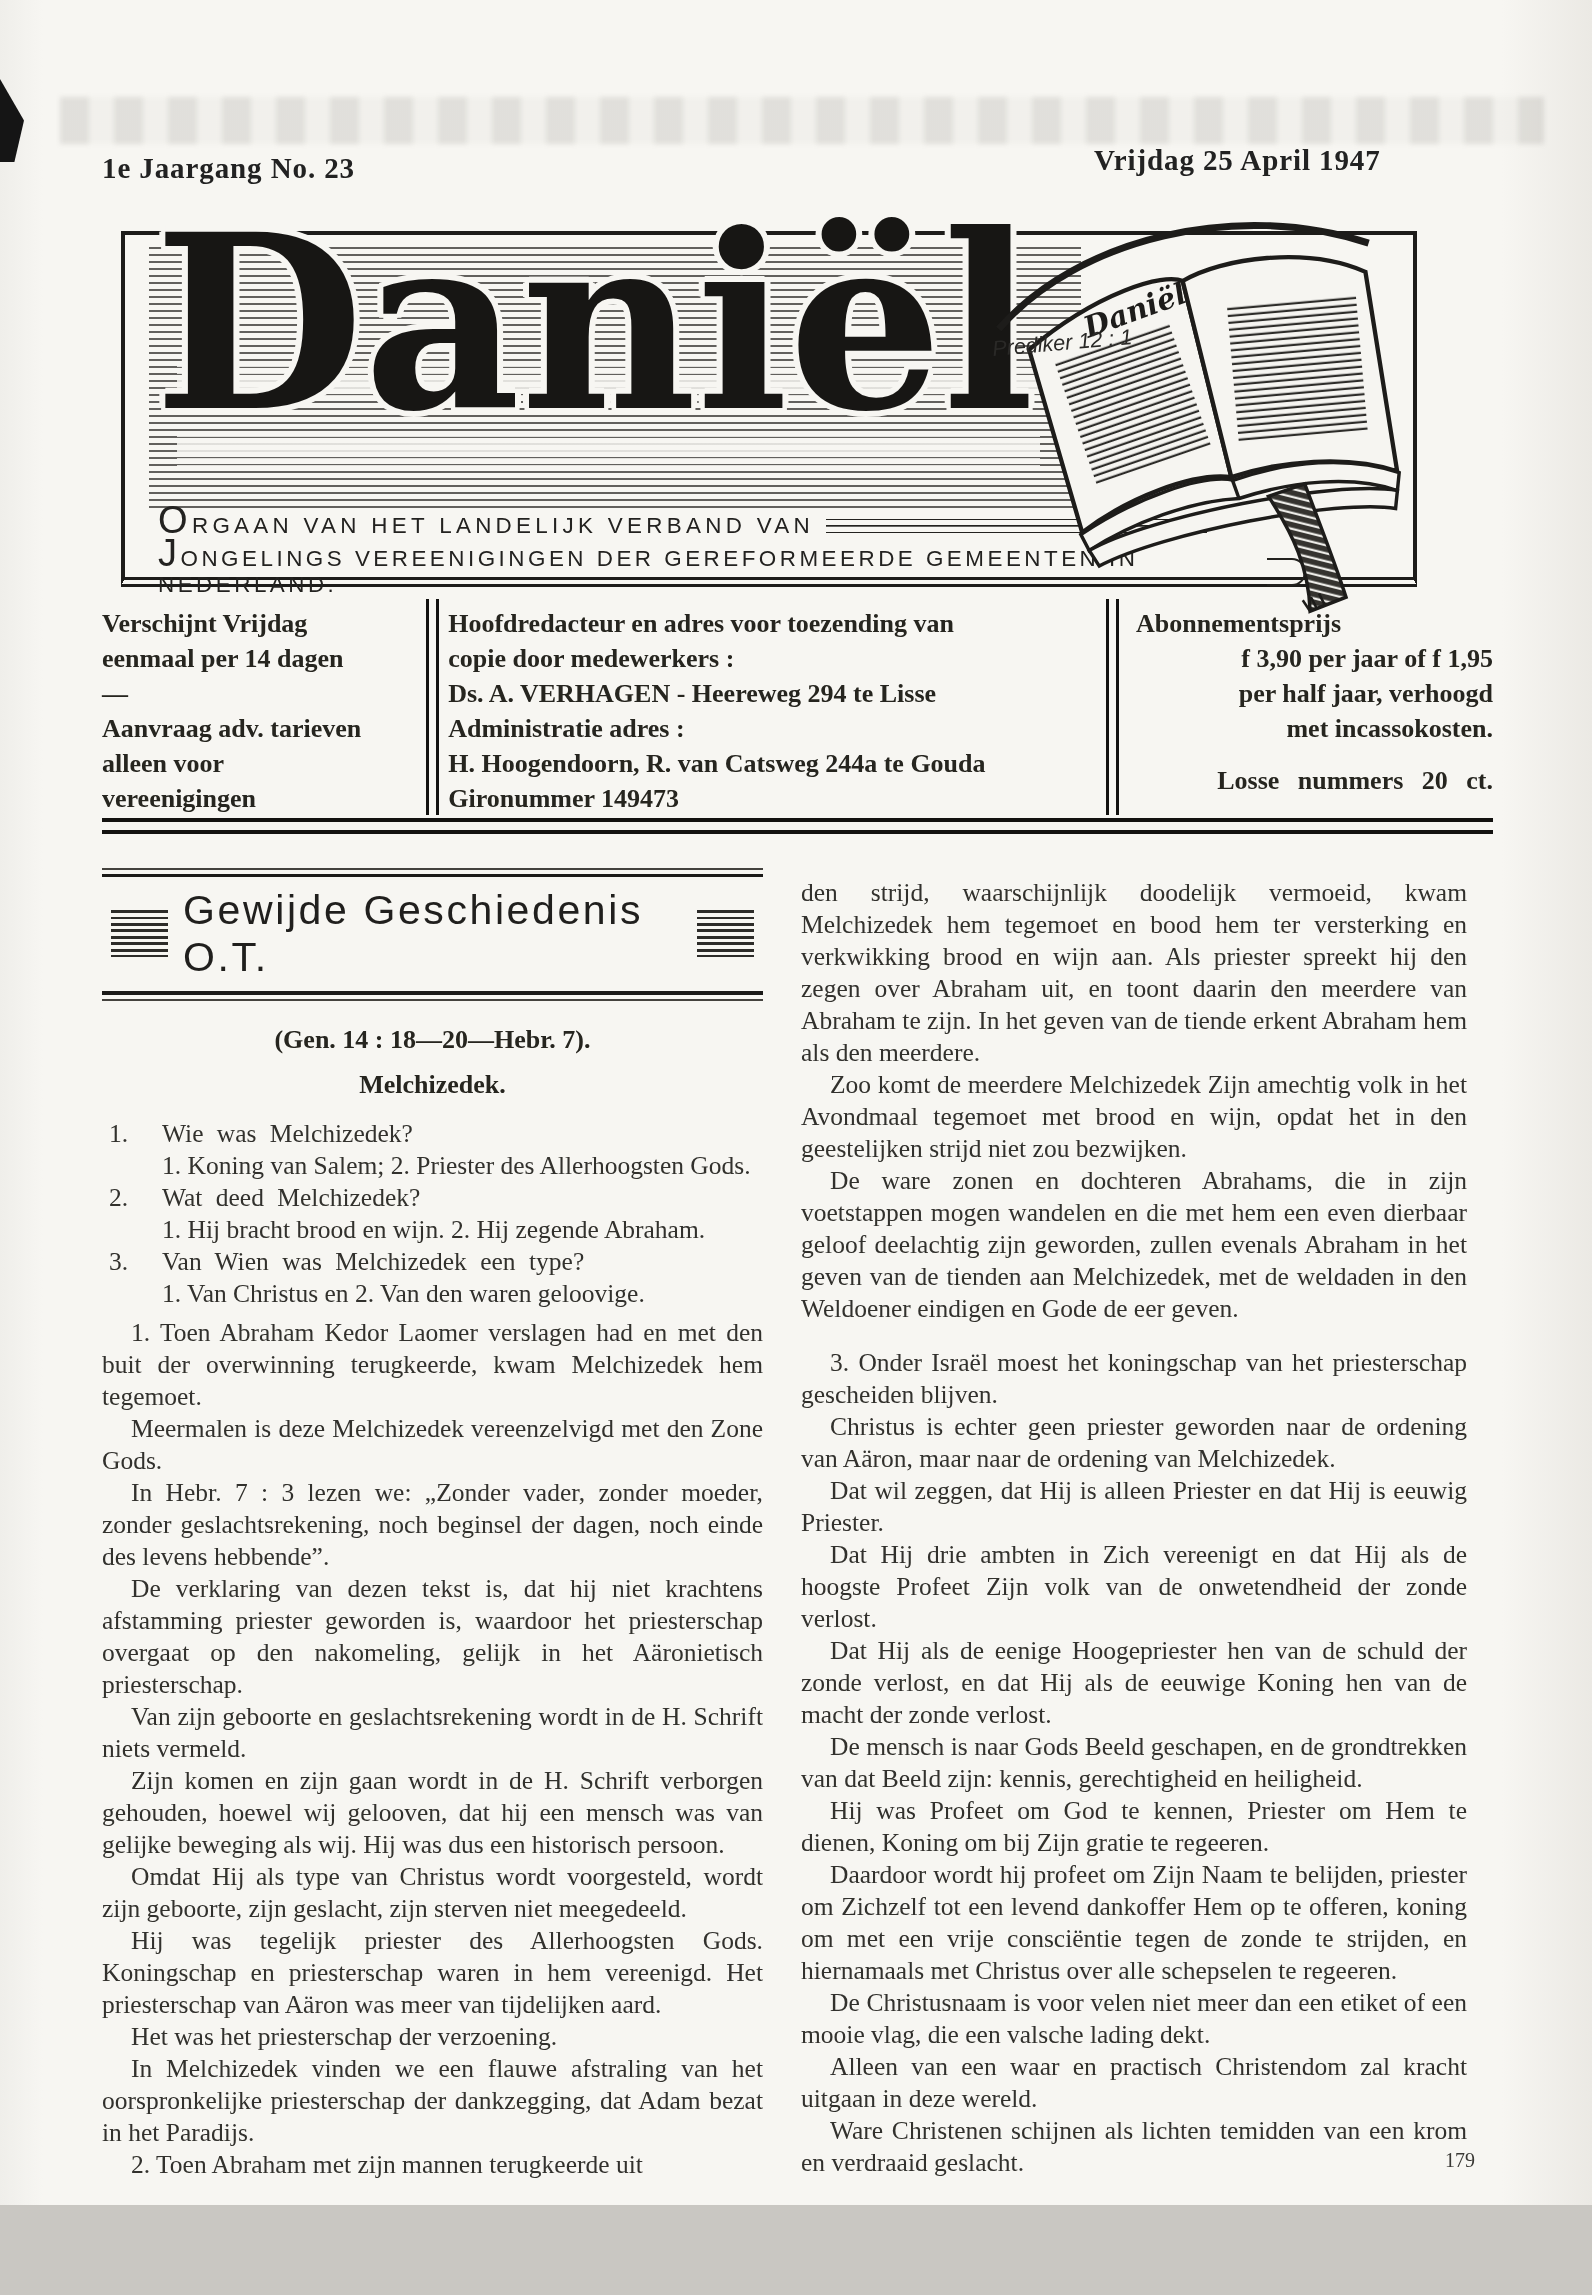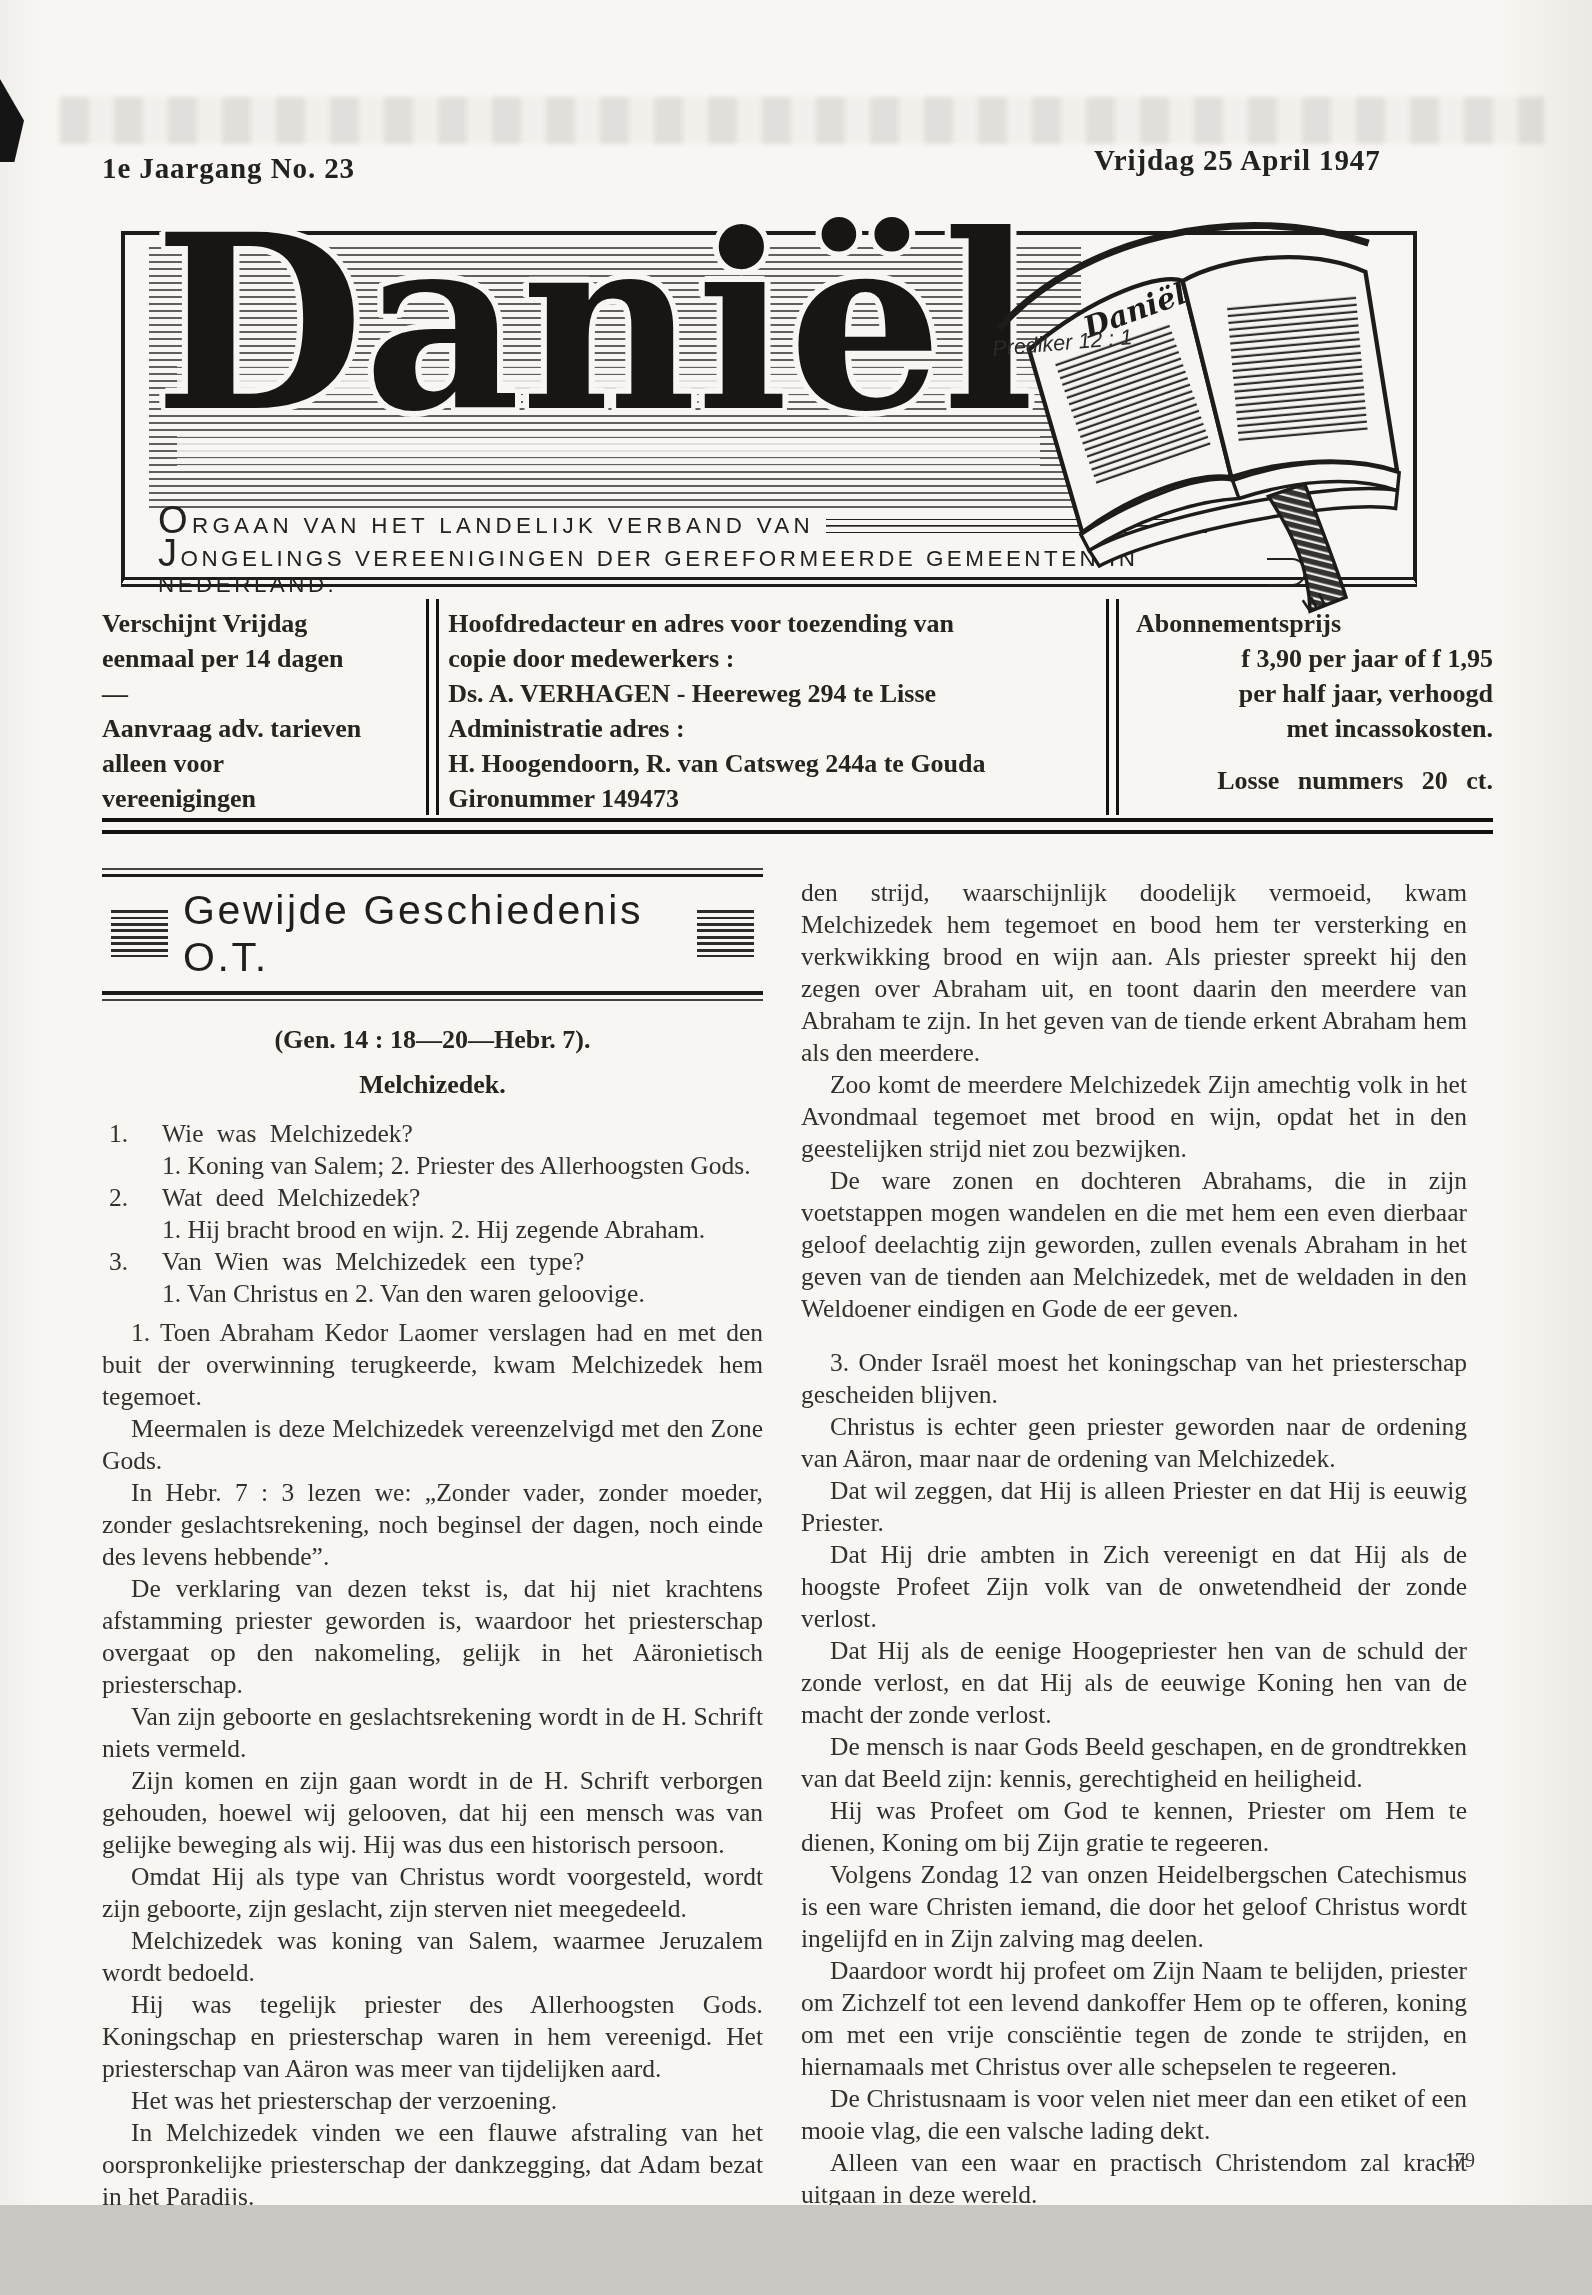--- a/index.html
+++ b/index.html
@@ -202,41 +202,39 @@
     </div>
 
     <div class="body-text">
       <p>1.  Toen Abraham Kedor Laomer verslagen had en met den buit der overwinning terugkeerde, kwam Melchizedek hem tegemoet.</p>
       <p>Meermalen is deze Melchizedek vereenzelvigd met den Zone Gods.</p>
       <p>In Hebr. 7 : 3 lezen we: „Zonder vader, zonder moeder, zonder geslachtsrekening, noch beginsel der dagen, noch einde des levens hebbende”.</p>
       <p>De verklaring van dezen tekst is, dat hij niet krachtens afstamming priester geworden is, waardoor het priesterschap overgaat op den nakomeling, gelijk in het Aäronietisch priesterschap.</p>
       <p>Van zijn geboorte en geslachtsrekening wordt in de H. Schrift niets vermeld.</p>
       <p>Zijn komen en zijn gaan wordt in de H. Schrift verborgen gehouden, hoewel wij gelooven, dat hij een mensch was van gelijke beweging als wij. Hij was dus een historisch persoon.</p>
       <p>Omdat Hij als type van Christus wordt voorgesteld, wordt zijn geboorte, zijn geslacht, zijn sterven niet meegedeeld.</p>
-      <p>Melchizedek was koning van Salem, waarmee Jeruzalem wordt bedoeld.</p>
       <p>Hij was tegelijk priester des Allerhoogsten Gods. Koningschap en priesterschap waren in hem vereenigd. Het priesterschap van Aäron was meer van tijdelijken aard.</p>
       <p>Het was het priesterschap der verzoening.</p>
       <p>In Melchizedek vinden we een flauwe afstraling van het oorspronkelijke priesterschap der dankzegging, dat Adam bezat in het Paradijs.</p>
       <p>2.  Toen Abraham met zijn mannen terugkeerde uit</p>
     </div>
   </div>
 
   <div class="col-right">
     <div class="body-text">
       <p class="p-noindent">den strijd, waarschijnlijk doodelijk vermoeid, kwam Melchizedek hem tegemoet en bood hem ter versterking en verkwikking brood en wijn aan. Als priester spreekt hij den zegen over Abraham uit, en toont daarin den meerdere van Abraham te zijn. In het geven van de tiende erkent Abraham hem als den meerdere.</p>
       <p>Zoo komt de meerdere Melchizedek Zijn amechtig volk in het Avondmaal tegemoet met brood en wijn, opdat het in den geestelijken strijd niet zou bezwijken.</p>
       <p>De ware zonen en dochteren Abrahams, die in zijn voetstappen mogen wandelen en die met hem een even dierbaar geloof deelachtig zijn geworden, zullen evenals Abraham in het geven van de tienden aan Melchizedek, met de weldaden in den Weldoener eindigen en Gode de eer geven.</p>
       <p class="p-space">3.  Onder Israël moest het koningschap van het priesterschap gescheiden blijven.</p>
       <p>Christus is echter geen priester geworden naar de ordening van Aäron, maar naar de ordening van Melchizedek.</p>
       <p>Dat wil zeggen, dat Hij is alleen Priester en dat Hij is eeuwig Priester.</p>
       <p>Dat Hij drie ambten in Zich vereenigt en dat Hij als de hoogste Profeet Zijn volk van de onwetendheid der zonde verlost.</p>
       <p>Dat Hij als de eenige Hoogepriester hen van de schuld der zonde verlost, en dat Hij als de eeuwige Koning hen van de macht der zonde verlost.</p>
       <p>De mensch is naar Gods Beeld geschapen, en de grondtrekken van dat Beeld zijn: kennis, gerechtigheid en heiligheid.</p>
       <p>Hij was Profeet om God te kennen, Priester om Hem te dienen, Koning om bij Zijn gratie te regeeren.</p>
-      <p>Volgens Zondag 12 van onzen Heidelbergschen Catechismus is een ware Christen iemand, die door het geloof Christus wordt ingelijfd en in Zijn zalving mag deelen.</p>
       <p>Daardoor wordt hij profeet om Zijn Naam te belijden, priester om Zichzelf tot een levend dankoffer Hem op te offeren, koning om met een vrije consciëntie tegen de zonde te strijden, en hiernamaals met Christus over alle schepselen te regeeren.</p>
       <p>De Christusnaam is voor velen niet meer dan een etiket of een mooie vlag, die een valsche lading dekt.</p>
       <p>Alleen van een waar en practisch Christendom zal kracht uitgaan in deze wereld.</p>
       <p>Ware Christenen schijnen als lichten temidden van een krom en verdraaid geslacht.</p>
     </div>
 
   </div>
 
   <div class="page-num">179</div>
 

